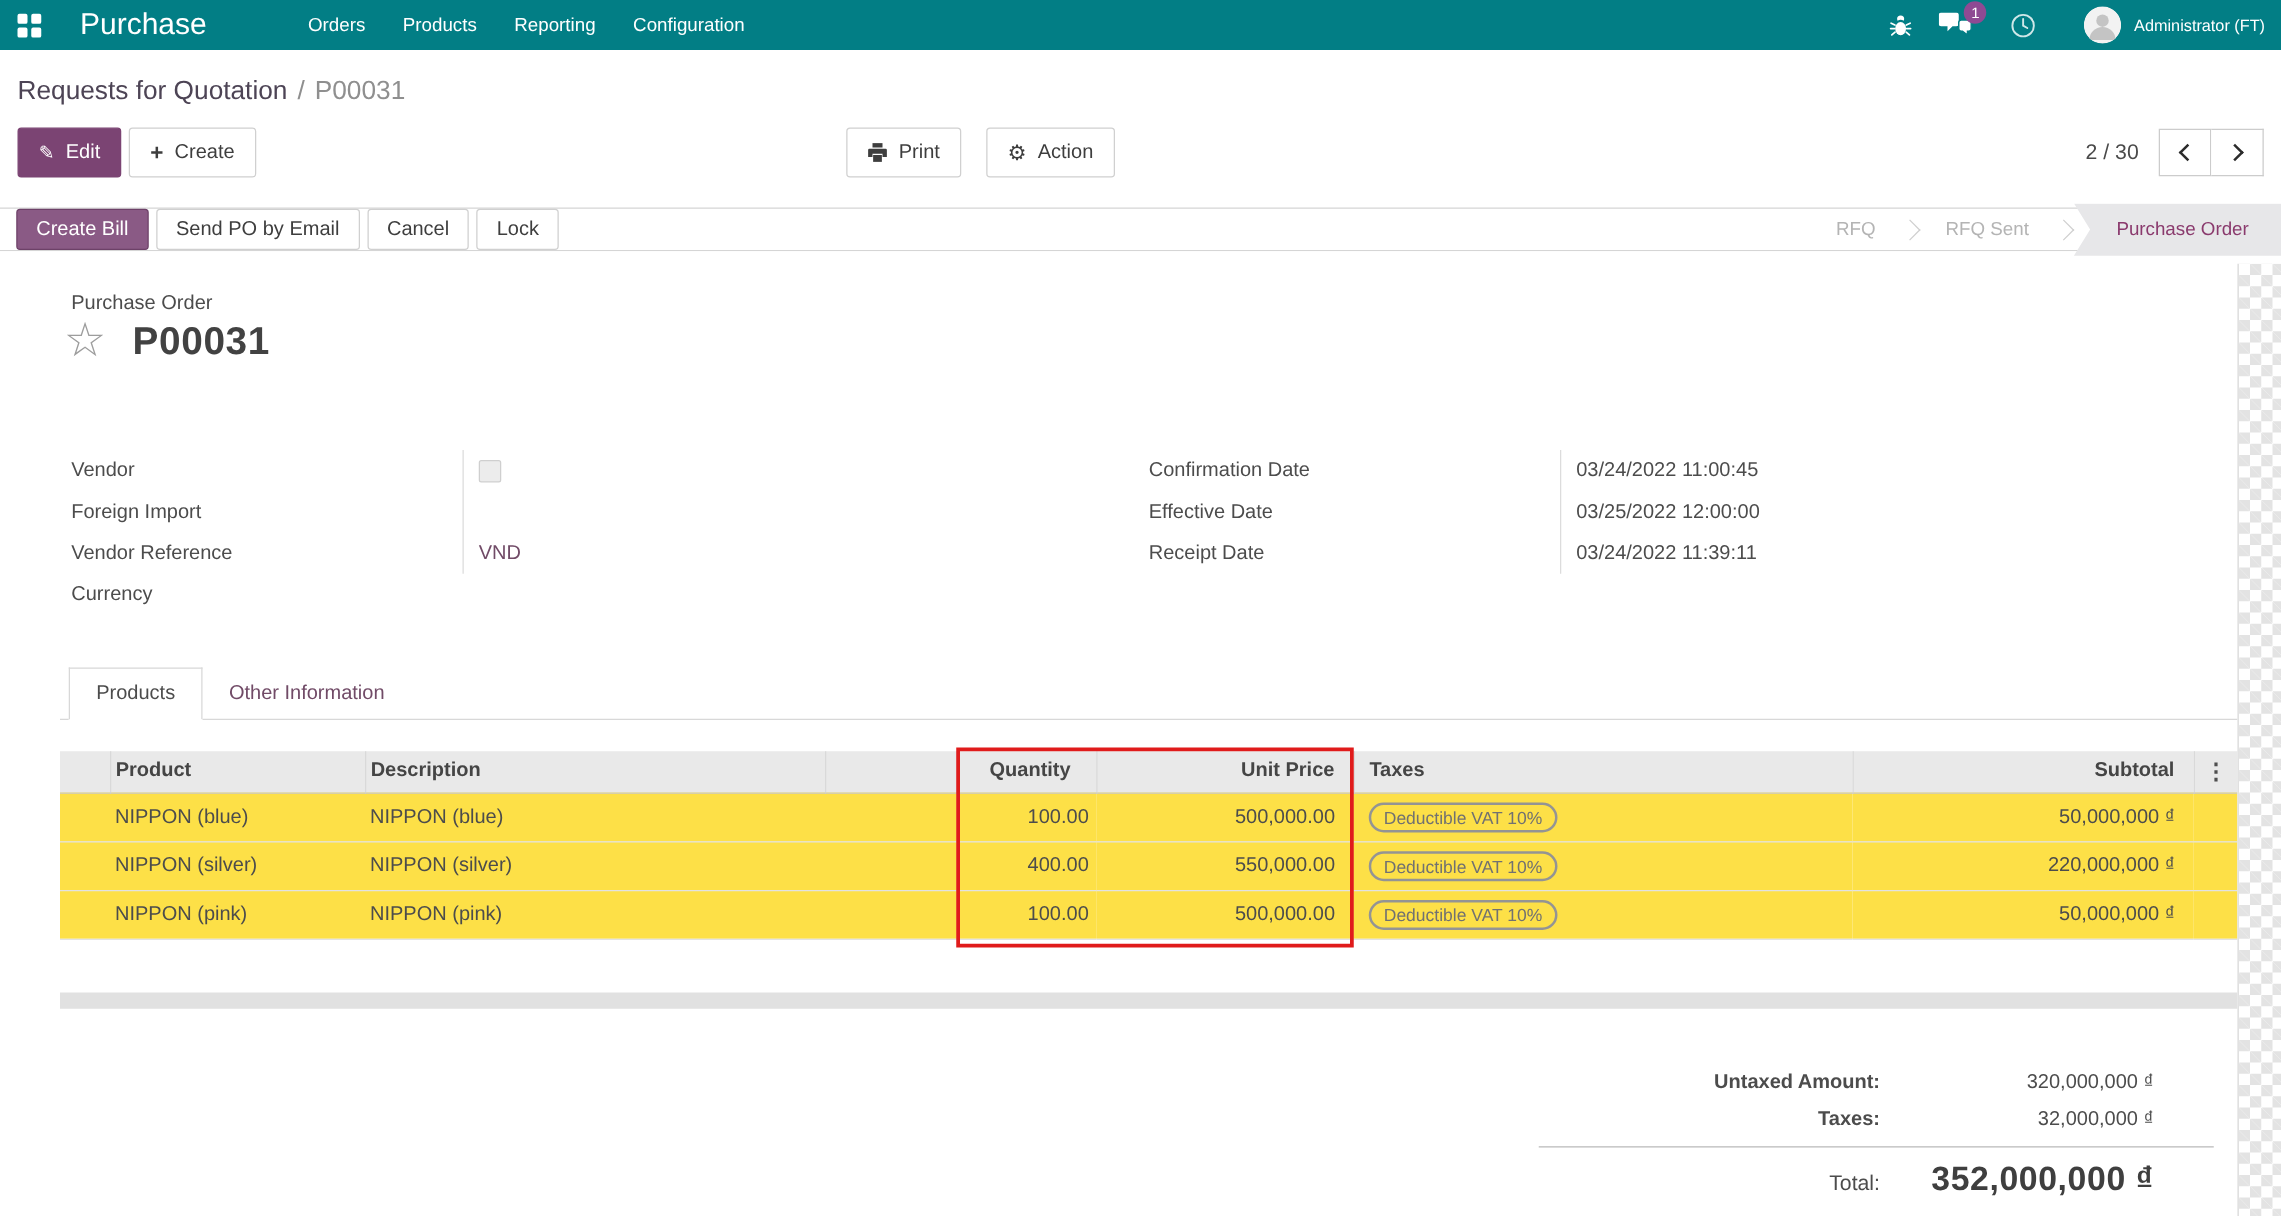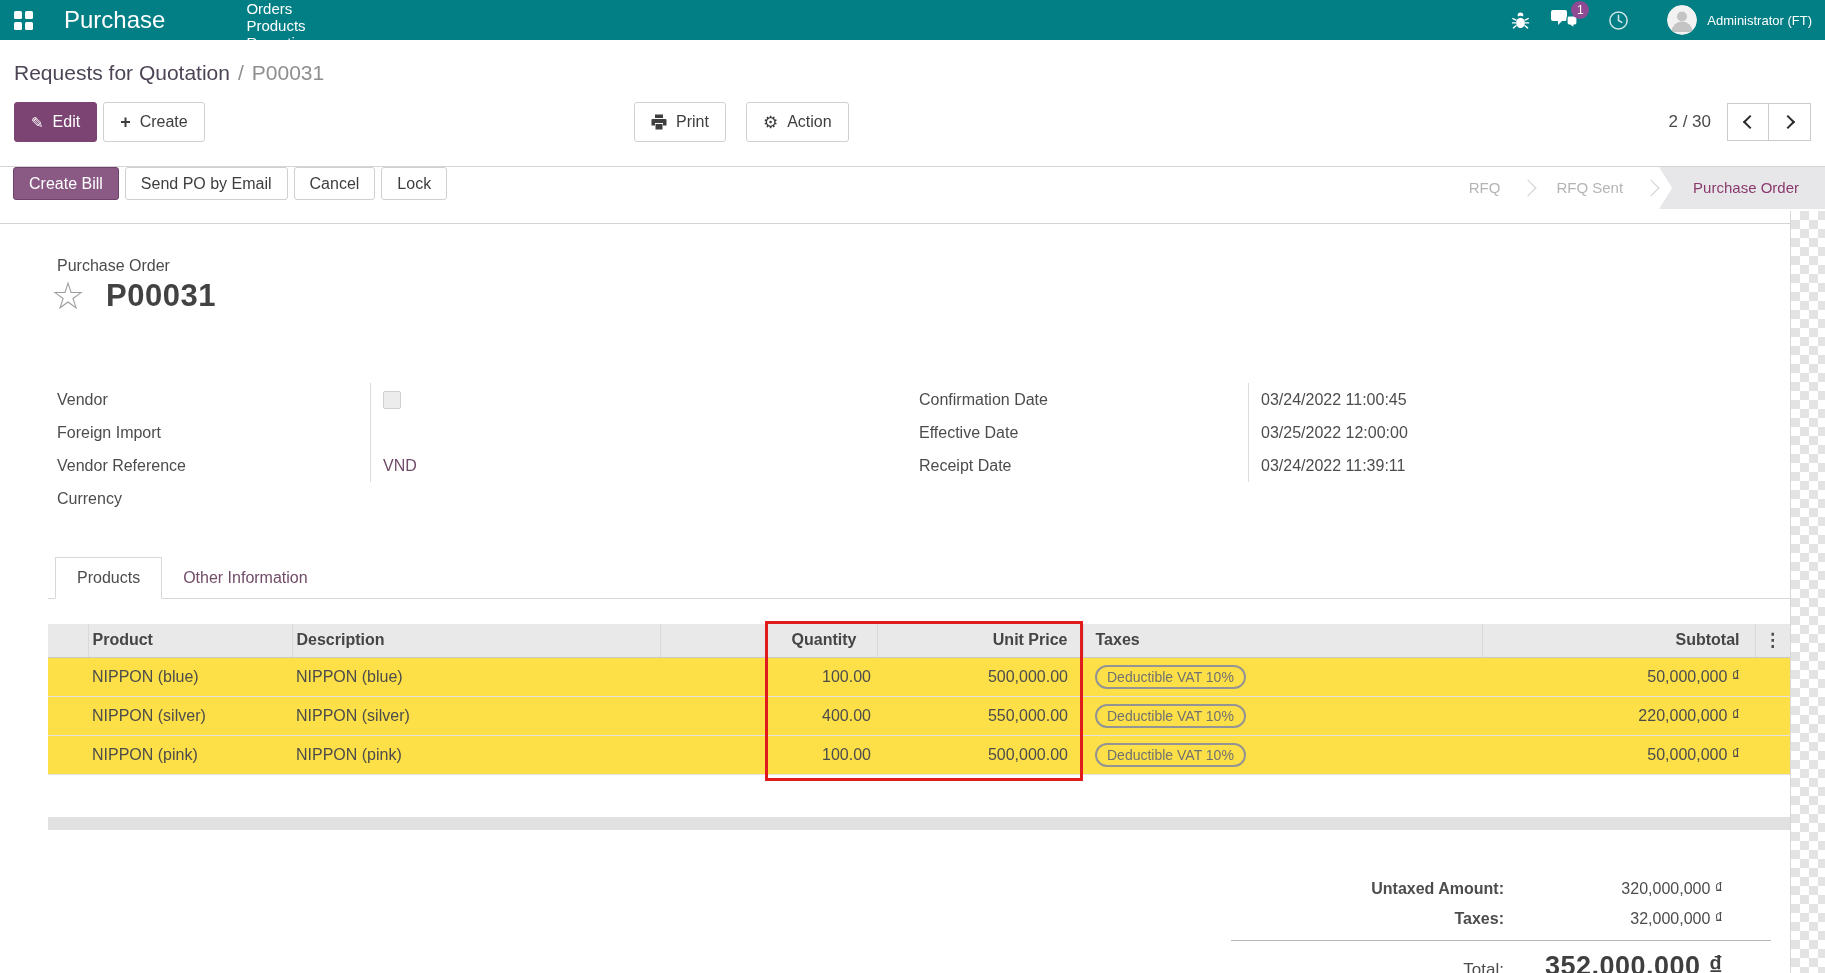--- a/index.html
+++ b/index.html
@@ -12,21 +12,21 @@
   .screen { position:relative; width:1825px; height:973px; background:#fff; overflow:hidden; }
 
   
   .navbar {
     height:40px; background:var(--navbar-bg,#027e85);
     display:flex; align-items:center; color:#fff; padding:0 0 0 14px;
   }
   .apps-grid { display:grid; grid-template-columns:8px 8px; grid-gap:3px; cursor:pointer; }
   .apps-grid i { width:8px; height:8px; background:#fff; border-radius:1.5px; display:block; }
   .brand { font-size:24px; margin:0 0 0 31px; cursor:pointer; white-space:nowrap; }
-  .menus { display:flex; margin-left:66px; height:40px; align-items:stretch;flex-direction:column; }
+  .menus { display:flex; margin-left:66px; height:40px; align-items:stretch; }
   .menus a { display:flex; align-items:center; padding:0 15px; font-size:15px; color:#fff; text-decoration:none; cursor:pointer; }
   .nav-right { margin-left:auto; display:flex; align-items:center; padding-right:13px; }
   .nav-icon { position:relative; display:inline-flex; align-items:center; justify-content:center; width:26px; height:40px; cursor:pointer; }
   .nav-icon.bug { margin-right:18px; }
   .nav-icon.chat { margin-right:28px; }
   .nav-icon.clock { margin-right:36px; }
   .badge {
     position:absolute; top:1px; right:-12px; background:var(--badge-bg,#8f4a93);
     color:#fff; font-size:12px; line-height:18px; height:18px; min-width:18px;
     border-radius:9px; text-align:center; padding:0 5px;
@@ -42,34 +42,34 @@
   .bc-current { color:#8f8f8f; }
   .cp-buttons { display:flex; align-items:center; position:relative; height:40px; margin-bottom:24px; }
   .btn {
     display:inline-flex; align-items:center; gap:9px; height:40px; padding:0 16px;
     background:#fff; border:1px solid #d0d0d0; border-radius:3px; font-size:16px;
     color:#3e3e3e; font-family:inherit; cursor:pointer; white-space:nowrap;
   }
   .btn .glyph { font-size:15px; line-height:1; }
   .btn-primary { background:var(--primary-purple,#7b4473); border-color:var(--primary-purple,#7b4473); color:#fff; }
   .left-btns { display:flex; gap:6px; }
-  .center-btns { position:absolute; left:620px; display:flex; gap:20px; }
+  .center-btns { position:absolute; left:663px; display:flex; gap:20px; }
   .pager { margin-left:auto; display:flex; align-items:center; gap:16px; }
   .pager-count { font-size:17px; color:#4a4a4a; }
   .pager-btns { display:flex; }
   .pager-btns button { width:42px; height:38px; background:#fff; border:1px solid #ccc; cursor:pointer; display:flex; align-items:center; justify-content:center; }
   .pager-btns button + button { border-left:0; }
   .chev { width:10px; height:10px; border-left:2.5px solid #2b2b2b; border-bottom:2.5px solid #2b2b2b; display:block; }
   .chev.left  { transform:rotate(45deg); margin-left:4px; }
   .chev.right { transform:rotate(-135deg); margin-right:4px; }
 
   
   .statusbar {
-    height:58px; border-top:1px solid #d5d5d5; border-bottom:1px solid #d5d5d5;
-    display:flex; align-items:flex-start; padding-left:13px; background:#fff;
+    height:35px; border-top:1px solid #d5d5d5; border-bottom:1px solid #d5d5d5;
+    display:flex; align-items:center; padding-left:13px; background:#fff;
   }
   .sb-btn { height:33px; padding:0 15px; margin-right:6px; font-size:16px; border-radius:3px;
     background:#fff; border:1px solid #d0d0d0; color:#3e3e3e; font-family:inherit; cursor:pointer; }
   .sb-btn.highlight { background:var(--highlight-purple,#8a5a85); border-color:#6d4168; color:#fff; }
   .sb-steps { margin-left:auto; display:flex; align-items:center; height:42px; }
   .step { font-size:15px; color:#b4b4b4; padding:0 20px; line-height:42px; cursor:pointer; white-space:nowrap; }
   .step-sep { width:12px; height:12px; border-top:1px solid #cfcfcf; border-right:1px solid #cfcfcf; transform:rotate(45deg); margin:0 2px; flex:0 0 auto; }
   .step.active {
     background:#e7e7e9; color:var(--status-active-text,#8a3a6d); height:42px;
     padding:0 26px 0 34px;

